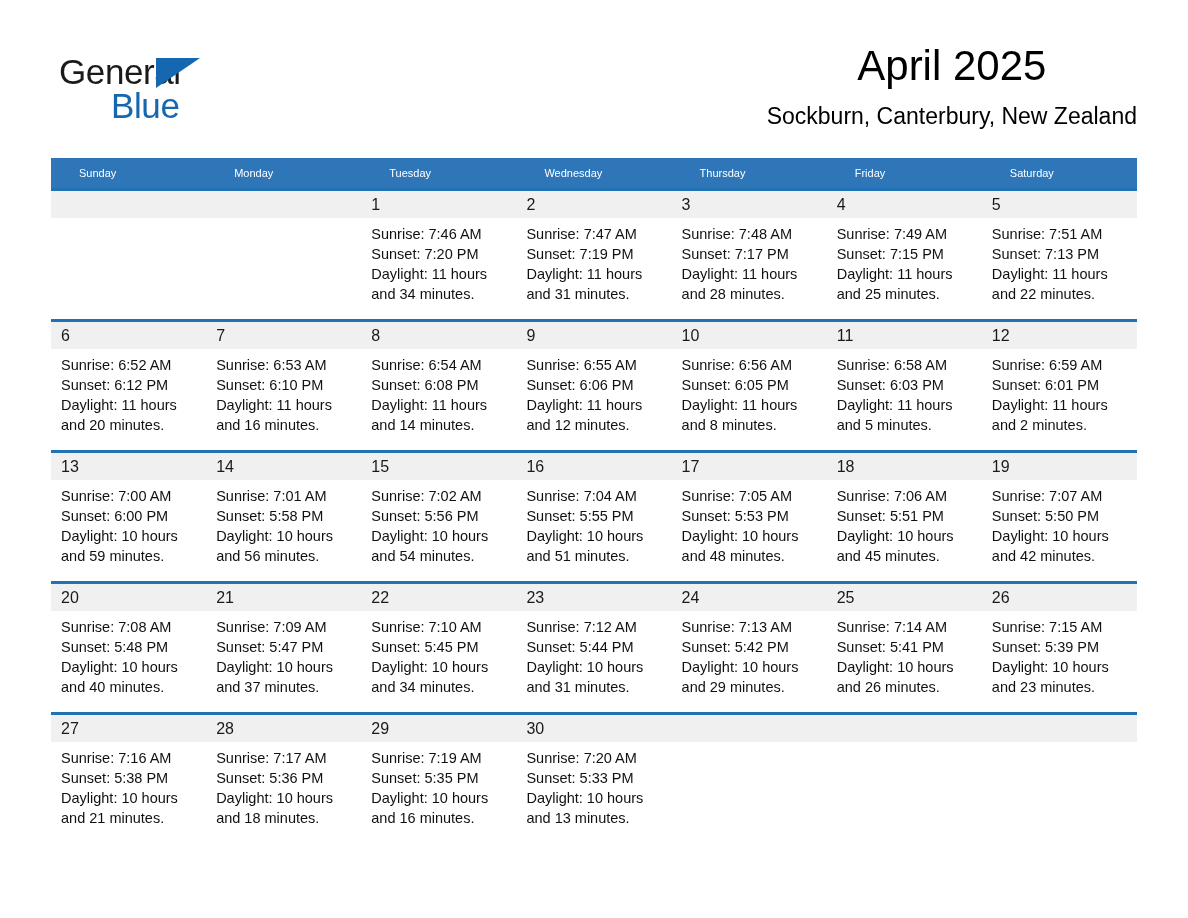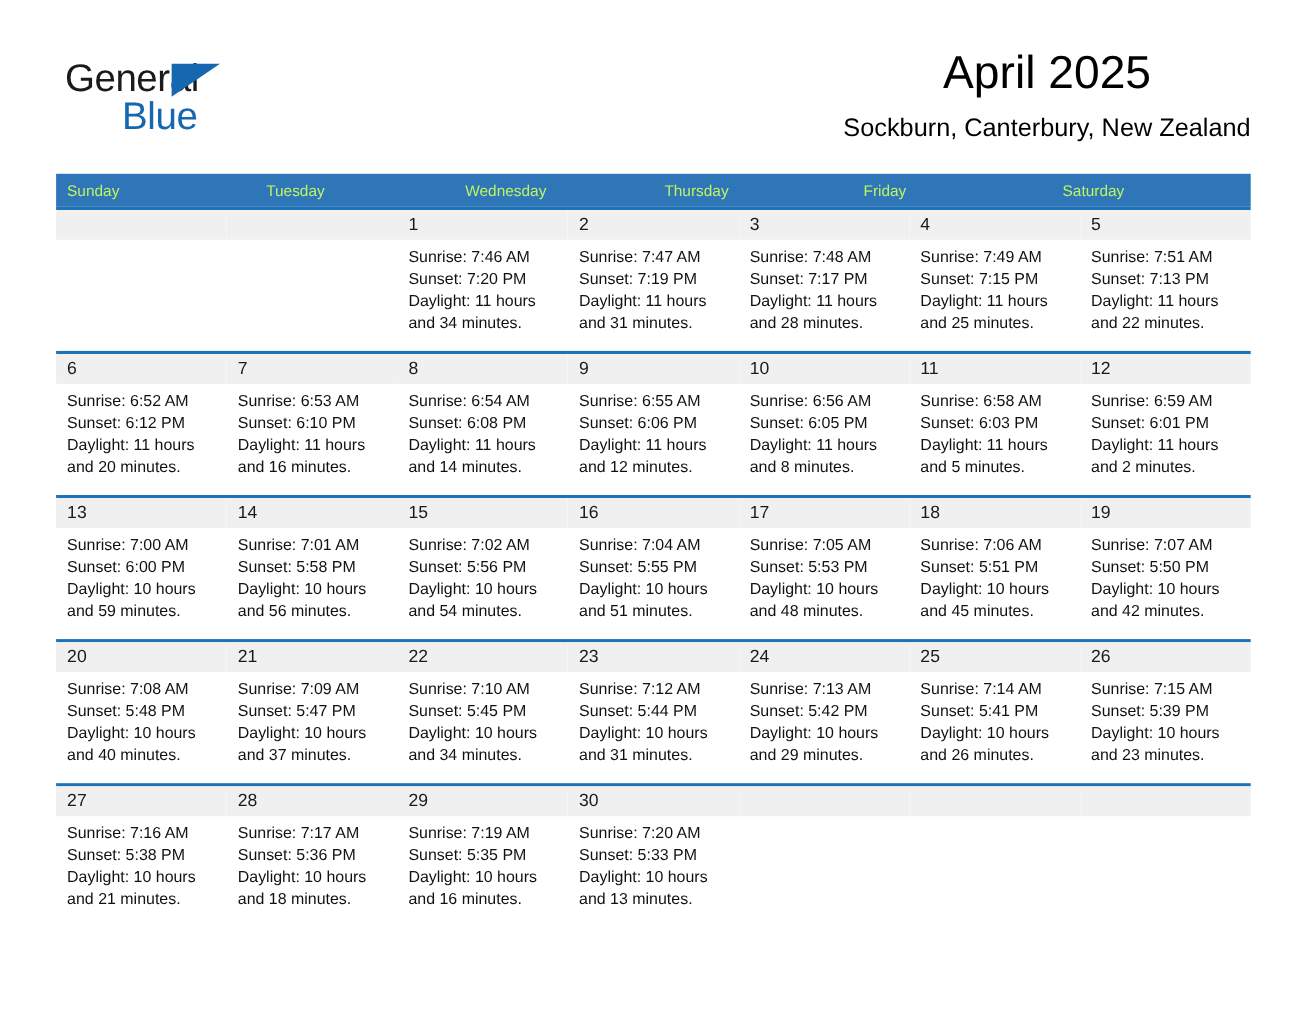--- a/index.html
+++ b/index.html
@@ -100,24 +100,24 @@
     width: 1086px;
   }
 
   .weekday-row {
     display: flex;
     background: #2e76b8;
     height: 30px;
   }
   .weekday {
     flex: 1 1 0;
-    color: #bef264;
-    font-size: 14px;
+    color: #ffffff;
+    font-size: 11px;
     line-height: 30px;
-    padding-left: 10px;
+    padding-left: 28px;
     box-sizing: border-box;
     white-space: nowrap;
   }
 
   .week {
     position: relative;
   }
   .week-rule {
     height: 3px;
     background: #2171b5;
@@ -172,20 +172,21 @@
     <div class="title-block">
       <div class="cal-title">April 2025</div>
       <div class="cal-subtitle">Sockburn, Canterbury, New Zealand</div>
     </div>
 
   </div>
 
   <div class="calendar">
     <div class="weekday-row" id="weekday-row">
         <div class="weekday">Sunday</div>
+        <div class="weekday">Monday</div>
         <div class="weekday">Tuesday</div>
         <div class="weekday">Wednesday</div>
         <div class="weekday">Thursday</div>
         <div class="weekday">Friday</div>
         <div class="weekday">Saturday</div>
       </div>
     <div id="weeks-container">
         <div class="week">
           <div class="week-rule"></div>
           <div class="week-cells">

